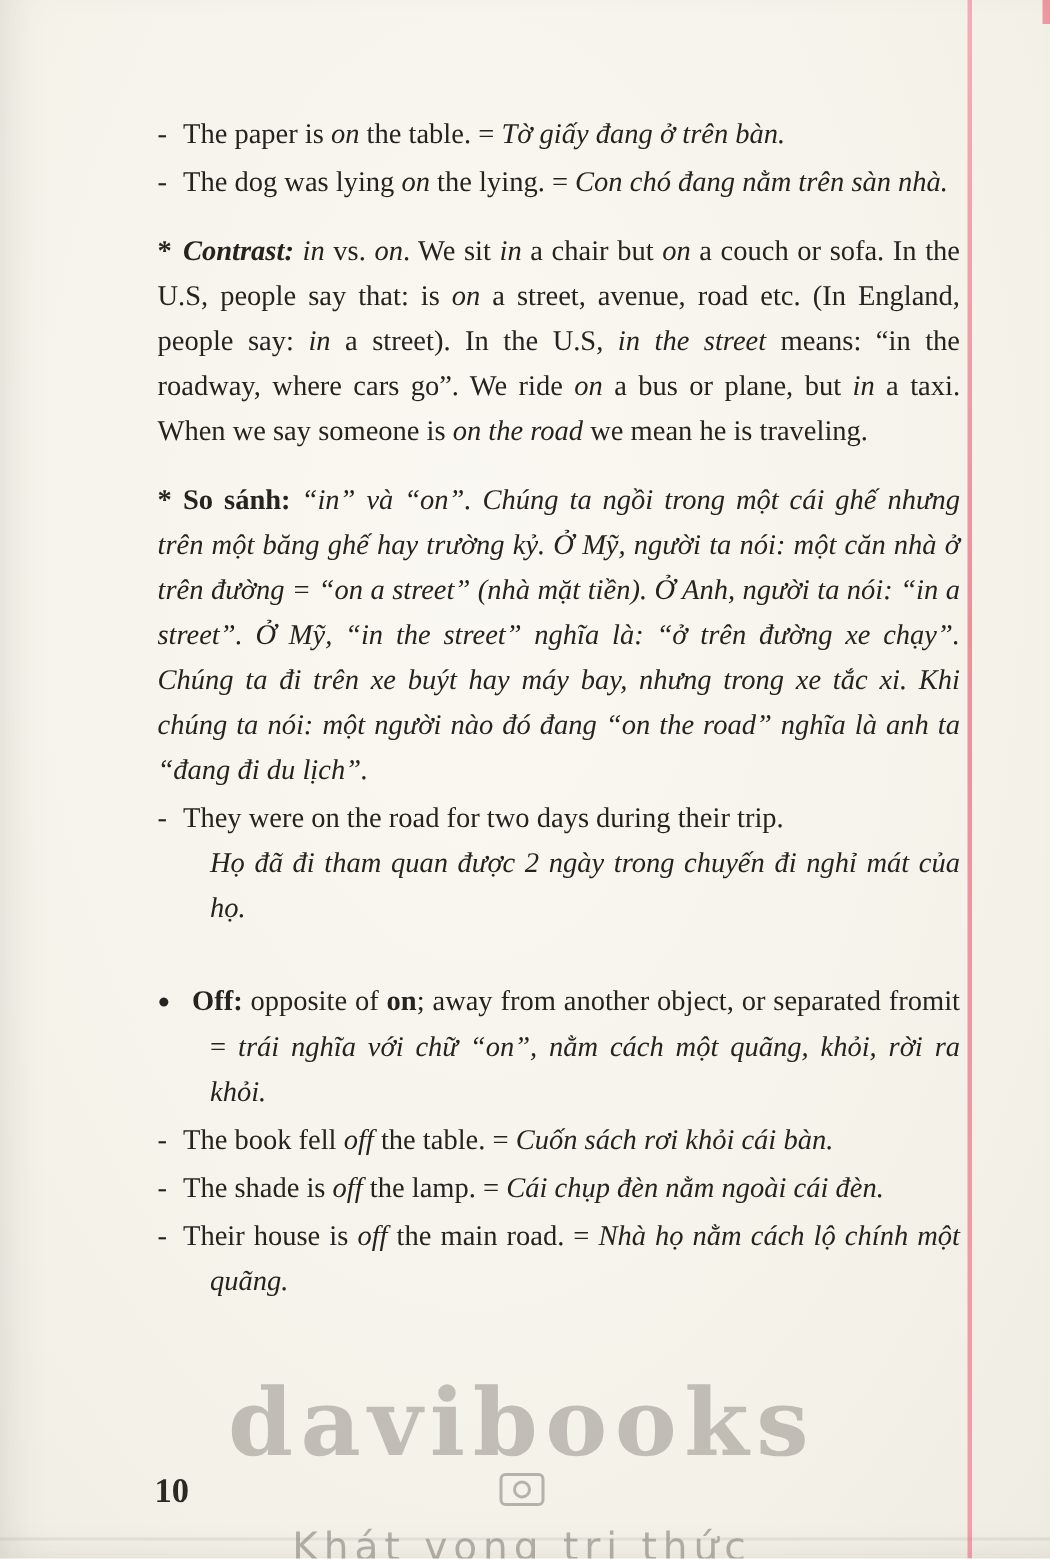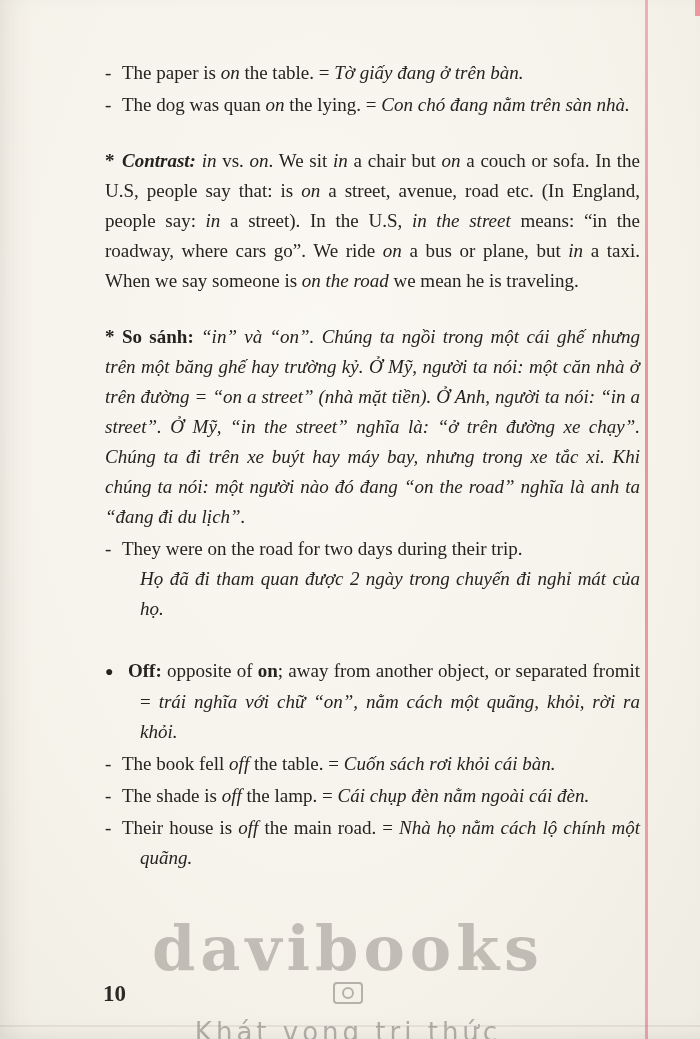--- a/index.html
+++ b/index.html
@@ -10,30 +10,30 @@
     font-family: "Liberation Serif", "DejaVu Serif", serif;
     color: #262220;
   }
   body::after {
     content: ""; position: absolute; inset: 0; pointer-events: none;
     box-shadow: inset 22px 0 32px -22px rgba(90,80,70,0.16),
                 inset 0 -18px 28px -20px rgba(90,80,70,0.10);
   }
 
   .content {
-    position: absolute; left: 105px; top: 56px; width: 535px;
+    position: absolute; left: 105px; top: 73px; width: 535px;
   }
   .block {
     font-size: 19px; line-height: 30px;
     text-align: justify;
     padding-left: 35px;
   }
   .block .marker { display: inline-block; width: 17px; margin-left: -35px; }
   .example { margin-top: 2px; }
-  .note    { margin-top: 26px; padding-left: 0; }
+  .note    { margin-top: 16px; padding-left: 0; }
   .note .marker { margin-left: 0; font-weight: bold; }
   .bullet  { margin-top: 32px; }
   .bullet .marker { width: 23px; margin-left: -35px; font-size: 14px; vertical-align: 1px; }
   .trans   { margin-top: 0; }
   .i  { font-style: italic; }
   .b  { font-weight: bold; }
   .bi { font-weight: bold; font-style: italic; }
 
   .page-number {
     position: absolute; left: 103px; top: 981px;
@@ -82,21 +82,21 @@
   .bottom-edge {
     position: absolute; left: 0; right: 0; bottom: 12px; height: 2px;
     background: rgba(120,115,105,0.12);
   }
 </style>
 </head>
 <body>
 
 <div class="content">
     <div class="block example"><span class="marker">-</span><span>The paper is </span><span class="i">on</span><span> the table. = </span><span class="i">Tờ giấy đang ở trên bàn.</span></div>
-    <div class="block example"><span class="marker">-</span><span>The dog was quan </span><span class="i">on</span><span> the lying. = </span><span class="i">Con chó đang nằm trên sàn nhà.</span></div>
+    <div class="block example"><span class="marker">-</span><span>The dog was lying </span><span class="i">on</span><span> the lying. = </span><span class="i">Con chó đang nằm trên sàn nhà.</span></div>
     <div class="block note"><span class="marker">*</span><span class="bi">Contrast:</span><span> </span><span class="i">in</span><span> vs. </span><span class="i">on</span><span>. We sit </span><span class="i">in</span><span> a chair but </span><span class="i">on</span><span> a couch or sofa. In the U.S, people say that: is </span><span class="i">on</span><span> a street, avenue, road etc. (In England, people say: </span><span class="i">in</span><span> a street). In the U.S, </span><span class="i">in the street</span><span> means: “in the roadway, where cars go”. We ride </span><span class="i">on</span><span> a bus or plane, but </span><span class="i">in</span><span> a taxi. When we say someone is </span><span class="i">on the road</span><span> we mean he is traveling.</span></div>
     <div class="block note"><span class="marker">*</span><span class="b">So sánh:</span><span class="i"> “in” và “on”. Chúng ta ngồi trong một cái ghế nhưng trên một băng ghế hay trường kỷ. Ở Mỹ, người ta nói: một căn nhà ở trên đường = “on a street” (nhà mặt tiền). Ở Anh, người ta nói: “in a street”. Ở Mỹ, “in the street” nghĩa là: “ở trên đường xe chạy”. Chúng ta đi trên xe buýt hay máy bay, nhưng trong xe tắc xi. Khi chúng ta nói: một người nào đó đang “on the road” nghĩa là anh ta “đang đi du lịch”.</span></div>
     <div class="block example"><span class="marker">-</span><span>They were on the road for two days during their trip.</span></div>
     <div class="block trans"><span class="i">Họ đã đi tham quan được 2 ngày trong chuyến đi nghỉ mát của họ.</span></div>
     <div class="block bullet"><span class="marker">●</span><span class="b">Off:</span><span> opposite of </span><span class="b">on</span><span>; away from another object, or separated fromit = </span><span class="i">trái nghĩa với chữ “on”, nằm cách một quãng, khỏi, rời ra khỏi.</span></div>
     <div class="block example"><span class="marker">-</span><span>The book fell </span><span class="i">off</span><span> the table. = </span><span class="i">Cuốn sách rơi khỏi cái bàn.</span></div>
     <div class="block example"><span class="marker">-</span><span>The shade is </span><span class="i">off</span><span> the lamp. = </span><span class="i">Cái chụp đèn nằm ngoài cái đèn.</span></div>
     <div class="block example"><span class="marker">-</span><span>Their house is </span><span class="i">off</span><span> the main road. = </span><span class="i">Nhà họ nằm cách lộ chính một quãng.</span></div>
   </div>
 

